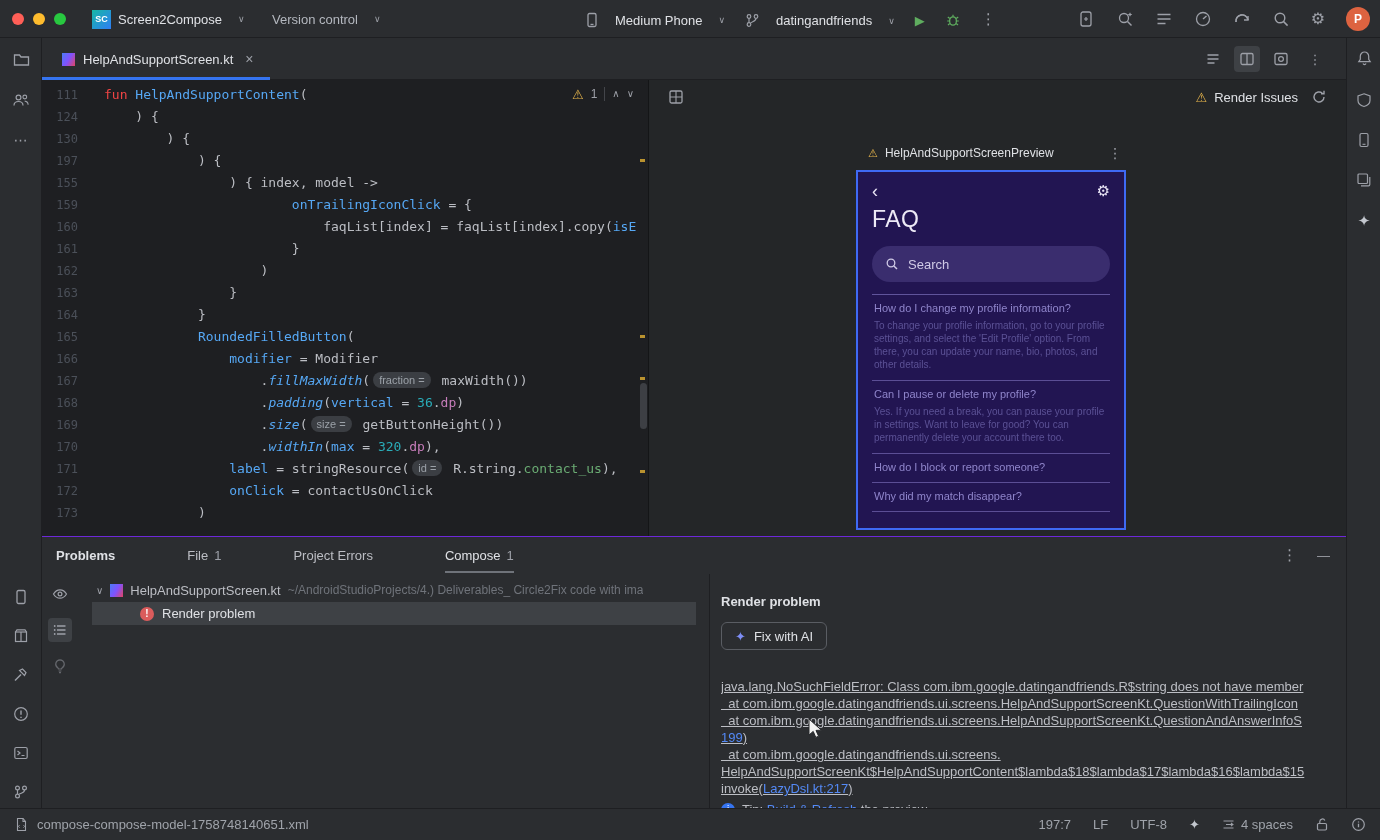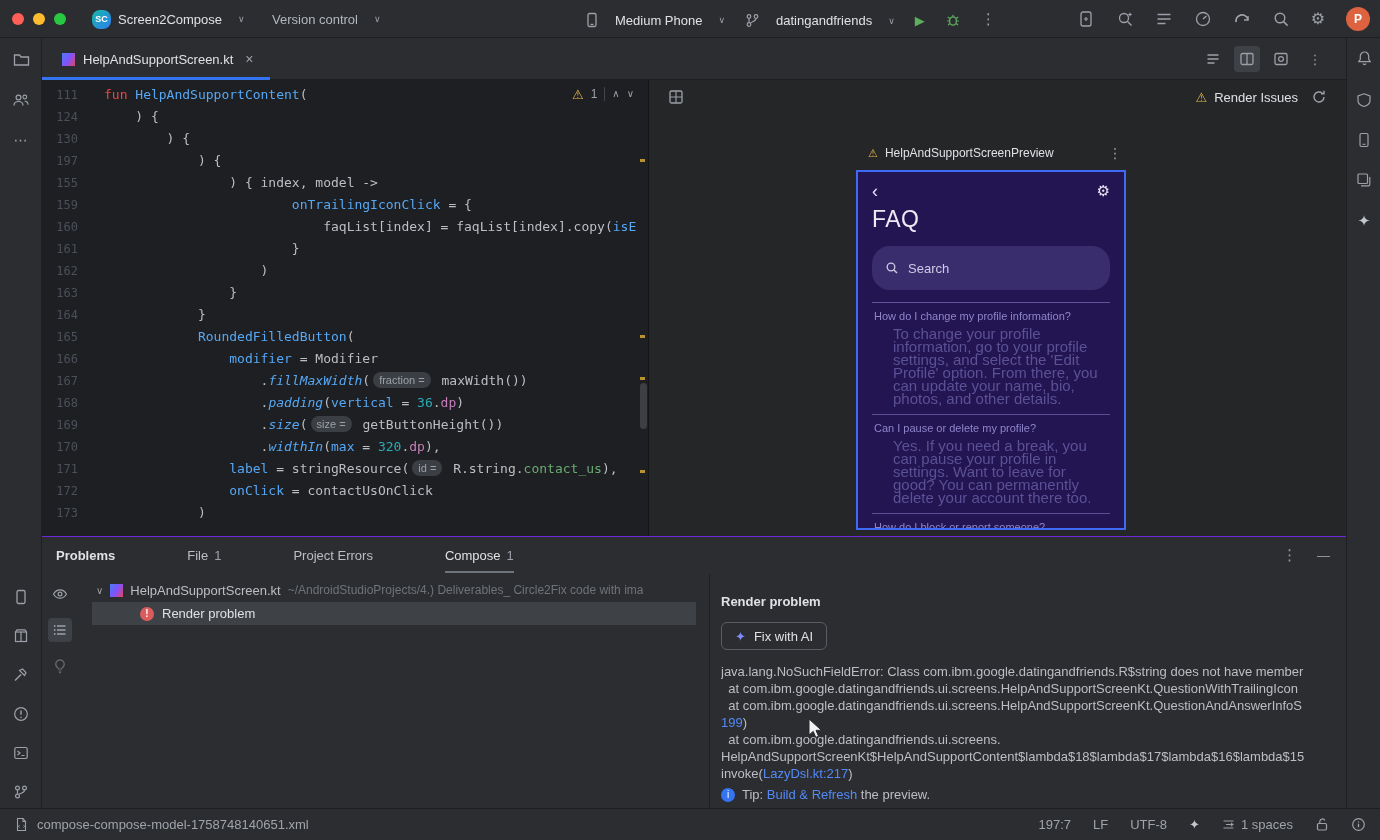--- a/index.html
+++ b/index.html
@@ -6,21 +6,21 @@
   html,body { width:1380px; height:840px; overflow:hidden; background:#1e1f22;
     font-family:"Liberation Sans", sans-serif; -webkit-font-smoothing:antialiased; }
   .window { position:relative; width:1380px; height:840px; background:#1e1f22; color:#dfe1e5; font-size:13px; }
 
   
   .titlebar { position:absolute; left:0; top:0; width:1380px; height:38px; background:#2b2d30; border-bottom:1px solid #1e1f22; }
   .traffic { position:absolute; left:12px; top:13px; display:flex; gap:9px; }
   .tl { width:12px; height:12px; border-radius:50%; display:inline-block; }
   .tl.red{background:#ff5f57}.tl.yellow{background:#febc2e}.tl.green{background:#28c840}
   .tb-group{ position:absolute; top:0; height:38px; display:flex; align-items:center; gap:7px; }
-  .sc-badge{ width:19px; height:19px; border-radius:8px; background:linear-gradient(135deg,#16b8a4,#2f7df6);
+  .sc-badge{ width:19px; height:19px; border-radius:0; background:linear-gradient(135deg,#16b8a4,#2f7df6);
     color:#fff; font-size:9px; font-weight:bold; display:flex; align-items:center; justify-content:center; }
   .tb-menu{ background:none; border:none; color:#dfe1e5; font-size:13px; display:flex; align-items:center; gap:16px; font-family:inherit; }
   .tb-menu.dim span:first-child{ color:#b4b8bf; }
   .chev{ color:#9da0a8; font-size:9px; }
   .tb-center{ position:absolute; left:585px; top:0; height:28px; display:flex; align-items:flex-end; gap:20px; }
   .play-glyph{ color:#5fad5f; font-size:13px; }
   .kebab{ color:#9da0a8; font-size:15px; }
   .tb-right{ position:absolute; right:10px; top:0; height:38px; display:flex; align-items:center; gap:21px; }
   .avatar{ width:24px; height:24px; border-radius:50%; background:#dd6340; color:#fff; font-size:12px; font-weight:bold;
     display:flex; align-items:center; justify-content:center; }
@@ -80,26 +80,26 @@
   .pv-card-title{ position:absolute; left:207px; top:62px; width:270px; height:22px; display:flex; align-items:center; gap:7px; padding:0 4px 0 12px; }
   .pv-title-text{ color:#dfe1e5; font-size:12px; }
   .pv-card-title .kebab{ margin-left:auto; font-size:14px; }
   .warn-glyph.small{ font-size:11px; }
 
   .phone{ position:absolute; left:207px; top:90px; width:270px; height:360px; background:#221552; border:2px solid #3f6af5; overflow:hidden; }
   .ph-top{ display:flex; justify-content:space-between; align-items:center; padding:10px 14px 0; }
   .ph-back{ color:#eae6f6; font-size:18px; line-height:18px; }
   .ph-gear{ color:#eae6f6; font-size:15px; line-height:18px; }
   .ph-title{ padding:0 14px; margin-top:6px; font-size:23px; color:#edeaf6; letter-spacing:.5px; }
-  .ph-search{ margin:13px 14px 0; height:44px; border-radius:18px; background:#3a2d6e; display:flex; align-items:center; gap:9px;
+  .ph-search{ margin:13px 14px 0; height:36px; border-radius:18px; background:#3a2d6e; display:flex; align-items:center; gap:9px;
     padding:0 13px; color:#d0cae6; font-size:13px; }
   #faq-list{ margin:12px 14px 0; border-top:1px solid rgba(148,136,216,.55); }
   .faq-item{ border-bottom:1px solid rgba(148,136,216,.5); padding:7px 2px 9px; }
   .faq-q{ font-size:11px; color:#8f85cb; }
-  .faq-a{ font-size:15px; line-height:13px; color:#5b5195; margin-top:5px;margin-left:19px; }
+  .faq-a{ font-size:10px; line-height:13px; color:#5b5195; margin-top:5px; }
 
   
   .bottom{ position:absolute; left:42px; top:536px; width:1304px; height:272px; background:#2b2d30; border-top:1px solid #6d28d9; }
   .bp-tabs{ height:36px; display:flex; align-items:center; padding-left:14px; gap:30px; position:relative; }
   .bp-title{ font-weight:bold; color:#dfe1e5; }
   .bp-tab{ height:36px; display:flex; align-items:center; gap:6px; color:#bcbec4;margin-left:42px; }
   .bp-tab .badge{ color:#9da0a8; }
   .bp-tab.active{ box-shadow:inset 0 -2px 0 #6f737a; color:#dfe1e5; }
   .bp-controls{ position:absolute; right:16px; top:0; height:36px; display:flex; align-items:center; gap:20px; color:#9da0a8; }
   .bp-min{ font-size:13px; }
@@ -114,21 +114,21 @@
   .tree-file{ color:#bcbec4; }
   .tree-path{ color:#6f737a; font-size:12px; overflow:hidden; white-space:nowrap; }
   .tree-row2{ height:23px; margin-left:14px; width:604px; background:#3e4145; display:flex; align-items:center; gap:8px; padding-left:48px; }
   .err-ico{ width:14px; height:14px; border-radius:50%; background:#db5c5c; color:#fff; font-size:10px; font-weight:bold;
     display:flex; align-items:center; justify-content:center; line-height:1; }
   .bp-right{ flex:1; padding:20px 16px 0 11px; position:relative; overflow:hidden; }
   .bp-heading{ font-weight:bold; color:#dfe1e5; }
   .fix-btn{ margin-top:13px; height:28px; display:inline-flex; align-items:center; gap:8px; padding:0 13px;
     border:1px solid #5a5d63; border-radius:6px; background:#2b2d30; color:#dfe1e5; font-size:13px; font-family:inherit; }
   .fix-star{ color:#7d8df5; font-size:13px; }
-  #stack-lines{ margin-top:13px; color:#bcbec4; }
+  #stack-lines{ margin-top:28px; color:#bcbec4;text-decoration:underline; }
   .stack-line{ height:17px; line-height:17px; white-space:pre; overflow:hidden; }
   .link{ color:#548af7; cursor:pointer; }
   .tip-row{ margin-top:5px; display:flex; align-items:center; gap:7px; }
   .info-ico{ width:14px; height:14px; border-radius:50%; background:#3574f0; color:#fff; font-size:10px;
     display:flex; align-items:center; justify-content:center; line-height:1; }
   .tip-text{ color:#bcbec4; }
 
   
   .statusbar{ position:absolute; left:0; top:808px; width:1380px; height:32px; background:#2b2d30; border-top:1px solid #1e1f22;
     display:flex; align-items:center; padding:0 14px; color:#9fa3aa; font-size:13px; }
@@ -509,21 +509,21 @@
     </div>
     <div class="sb-right">
       <span class="sb-item">197:7</span>
       <span class="sb-item">LF</span>
       <span class="sb-item">UTF-8</span>
       <span class="sparkle-glyph" style="font-size:13px;">✦</span>
       <span class="sb-item" style="display:flex;align-items:center;gap:6px;">
         <svg class="sico" width="13" height="13" viewBox="0 0 13 13">
             <path d="M1.5 3h10M1.5 10h10M4 6.5h7.5M9 4.8l1.8 1.7L9 8.2" stroke="#9da0a8" stroke-width="1.1" fill="none"></path>
           </svg>
-        <span>1 spaces</span>
+        <span>4 spaces</span>
       </span>
       <svg class="sico" width="14" height="15" viewBox="0 0 14 15">
           <rect x="2.5" y="6.5" width="9" height="6.5" rx="1.2" stroke="#9da0a8" stroke-width="1.2" fill="none"></rect>
           <path d="M4.8 6.5V4.6a2.6 2.6 0 0 1 5-1" stroke="#9da0a8" stroke-width="1.2" fill="none"></path>
         </svg>
       <svg class="sico" width="15" height="15" viewBox="0 0 15 15">
           <circle cx="7.5" cy="7.5" r="5.8" stroke="#9da0a8" stroke-width="1.2" fill="none"></circle>
           <path d="M7.5 6.8v3.4M7.5 4.4v1" stroke="#9da0a8" stroke-width="1.3"></path>
         </svg>
     </div>

